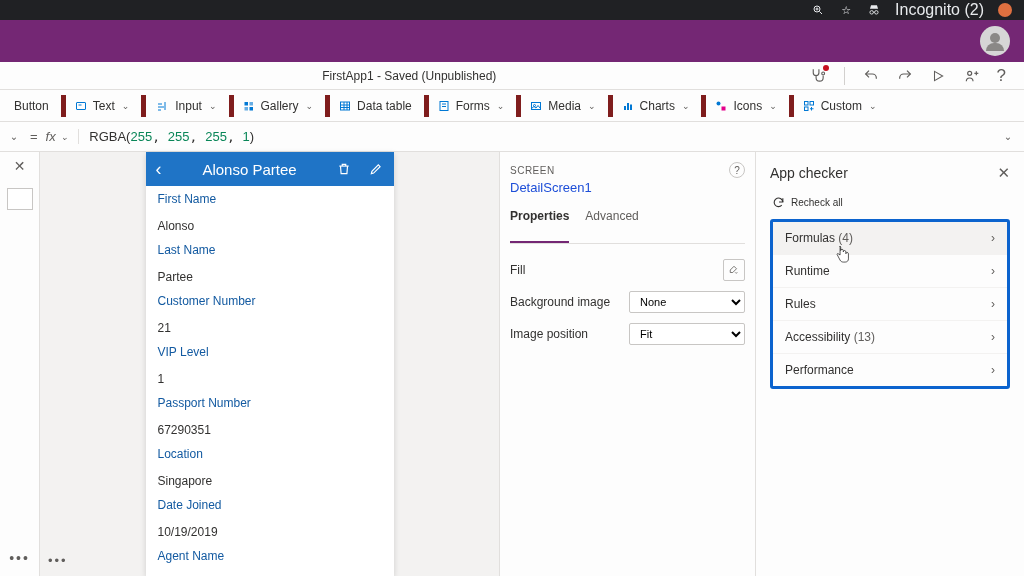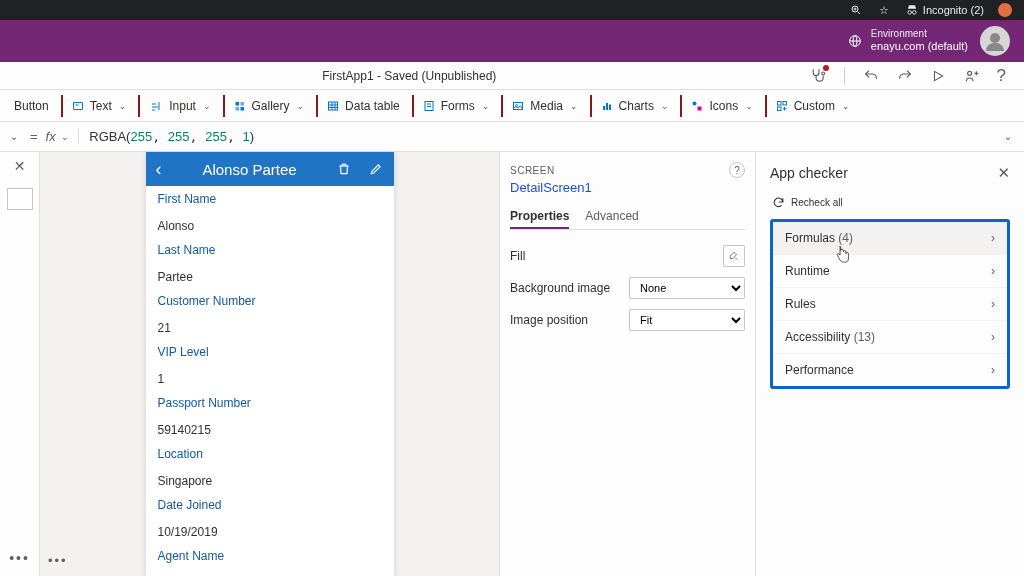--- a/index.html
+++ b/index.html
@@ -1,40 +1,40 @@
 <!DOCTYPE html>
 <html><head>
   <meta charset="utf-8">
   <style>
     * { margin: 0; padding: 0; box-sizing: border-box; font-family: "Segoe UI", Tahoma, sans-serif; }
     body { width: 1024px; height: 576px; background: #f3f2f1; font-size: 13px; color: #323130; overflow: hidden; }
 
     .browser-chrome { height: 20px; background: #202124; display: flex; justify-content: flex-end; align-items: center; padding-right: 12px; gap: 14px; color: #e8eaed; font-size: 11px; }
     .chrome-ico { width: 14px; height: 14px; display:inline-flex; align-items:center; justify-content:center; }
-    .incognito-badge { display:flex; align-items:center; gap:4px; font-size:11px; }
+    .incognito-badge { display:flex; align-items:center; gap:14px; font-size:16px; }
     .color-dot { width:14px; height:14px; border-radius:50%; background:#e07040;}
 
     .env-bar { height: 42px; background: #742774; display:flex; justify-content:flex-end; align-items:center; padding: 0 14px; color:white; gap:12px; }
     .env-block { display:flex; align-items:center; gap:8px; }
     .env-text { font-size:11px; line-height:1.2; }
     .env-text .t1 { font-size:10px; opacity:.9; }
     .avatar { width:30px; height:30px; border-radius:50%; background:#d6d6d6; display:flex; align-items:center; justify-content:center;}
     .avatar-head{ width:10px; height:10px; border-radius:50%; background:#8a8886; position:relative; top:-3px;}
     .avatar-body { width:18px; height:8px; border-radius:8px 8px 0 0; background:#8a8886; position:absolute; margin-top:12px;}
 
     .title-bar { height:28px; background:#fdfdfd; border-bottom:1px solid #e1dfdd; display:flex; align-items:center; color:#323130; font-size:12px;gap:48px; }
     .title-center { flex:1; text-align:center;}
     .title-icons { display:flex; gap:18px; align-items:center; padding-right:18px; color:#605e5c; font-size:15px;}
     .title-icons .ic { cursor:pointer; }
     .steth { position:relative; display:inline-block;}
     .steth .dot { position:absolute; top:-2px; right:-3px; width:6px; height:6px; border-radius:50%; background:#c50f1f;}
     .divider { width:1px; height:18px; background:#d2d0ce;}
 
     .ribbon { height:32px; background:#fdfdfd; border-bottom:1px solid #e1dfdd; display:flex; align-items:center; gap:4px; padding:0 6px; color:#323130; font-size:12px;}
-    .ribbon-item { display:flex; align-items:center; gap:5px; padding:4px 8px; cursor:pointer; border-left:2px solid #7f1d1d;}
+    .ribbon-item { display:flex; align-items:center; gap:5px; padding:4px 8px; cursor:pointer; border-left:5px solid #7f1d1d;}
     .ribbon-item:first-child{border-left:none;}
     .ribbon-ico { color:#0178d4; font-size:13px; display:inline-flex;}
     .chev { font-size:9px; color:#605e5c; margin-left:2px;}
 
     .formula-bar { height:30px; background:#fdfdfd; border-bottom:1px solid #e1dfdd; display:flex; align-items:center; padding:0 6px; }
     .fb-dd { width:16px; text-align:center; color:#605e5c; font-size:10px;}
     .fb-eq { padding:0 8px; color:#605e5c; font-size:13px;}
     .fb-fx { padding:0 10px 0 0; font-style:italic; color:#605e5c; border-right:1px solid #e1dfdd; display:flex; align-items:center; gap:3px;}
     .fb-input { flex:1; padding:0 10px; font-family: Consolas, monospace; font-size:13px;}
     .fb-input .fn{ color:#323130;}
@@ -57,21 +57,21 @@
     .df-label { color:#135aa1; font-size:12px;}
     .df-value { color:#323130; font-size:12px; padding-top:1px;margin-top:12px;}
 
     .canvas-foot { position:absolute; bottom:8px; left:8px; color:#605e5c; letter-spacing:2px;}
 
     .props { flex:0 0 256px; background:#fdfdfd; border-right:1px solid #e1dfdd; padding:10px 10px; font-size:12px;}
     .props .lbl-small { font-size:10px; color:#605e5c; letter-spacing:.5px;}
     .props .screen-row { display:flex; justify-content:space-between; align-items:center;}
     .props .screen-name { font-size:13px; color:#1d4ed8; margin:2px 0 10px 0;}
     .props .tabs { display:flex; gap:16px; font-size:12px; color:#605e5c; border-bottom:1px solid #e1dfdd; margin-bottom:10px;}
-    .props .tabs .tab { padding:4px 0 4px 0; cursor:pointer;}
+    .props .tabs .tab { padding:4px 0 18px 0; cursor:pointer;}
     .props .tabs .tab.active { color:#323130; font-weight:600; border-bottom:2px solid #742774;}
     .prop-row { display:flex; justify-content:space-between; align-items:center; padding:5px 0; color:#323130;}
     .prop-row .sq { width:22px; height:22px; border:1px solid #c8c6c4; border-radius:2px; display:flex; align-items:center; justify-content:center; color:#605e5c; font-size:11px;}
     .select { width:116px; height:22px; border:1px solid #c8c6c4; border-radius:2px; font-size:11px; padding:2px 6px; background:white;}
 
     .checker { flex:1; background:#fdfdfd; padding:12px 14px; position:relative;}
     .checker-head { display:flex; justify-content:space-between; align-items:center; margin-bottom:10px;}
     .checker-head h3 { font-weight:400; font-size:14px;}
     .recheck { display:flex; align-items:center; gap:6px; color:#323130; font-size:10px; padding:4px 0 10px 2px; cursor:pointer;}
     .cat-list { border:3px solid #0b63ce; border-radius:3px;}
@@ -104,33 +104,20 @@
           <circle cx="16" cy="16" r="3" fill="none" stroke="#e8eaed" stroke-width="1.5"></circle>
           <line x1="11" y1="16" x2="13" y2="16" stroke="#e8eaed" stroke-width="1.5"></line>
         </svg>
     </span>
     <span>Incognito (2)</span>
   </span>
   <span class="color-dot"></span>
 </div>
 
 <div class="env-bar">
-  <div class="env-block">
-    <span>
-      <svg width="16" height="16" viewBox="0 0 24 24" fill="none" stroke="#fff" stroke-width="1.5">
-          <circle cx="12" cy="12" r="8"></circle>
-          <ellipse cx="12" cy="12" rx="3" ry="8"></ellipse>
-          <line x1="4" y1="12" x2="20" y2="12"></line>
-        </svg>
-    </span>
-    <div class="env-text">
-      <div class="t1">Environment</div>
-      <div>enayu.com (default)</div>
-    </div>
-  </div>
   <div class="avatar" style="position:relative">
     <span class="avatar-head"></span>
       <span class="avatar-body"></span>
   </div>
 </div>
 
 <div class="title-bar">
   <div style="width:10px"></div>
   <div class="title-center">FirstApp1 - Saved (Unpublished)</div>
   <div class="title-icons">
@@ -332,21 +319,21 @@
             <div class="detail-field">
               <div class="df-label">Customer Number</div>
               <div class="df-value">21</div>
             </div>
             <div class="detail-field">
               <div class="df-label">VIP Level</div>
               <div class="df-value">1</div>
             </div>
             <div class="detail-field">
               <div class="df-label">Passport Number</div>
-              <div class="df-value">59140215</div>
+              <div class="df-value">67290351</div>
             </div>
             <div class="detail-field">
               <div class="df-label">Location</div>
               <div class="df-value">Singapore</div>
             </div>
             <div class="detail-field">
               <div class="df-label">Date Joined</div>
               <div class="df-value">10/19/2019</div>
             </div>
             <div class="detail-field">

